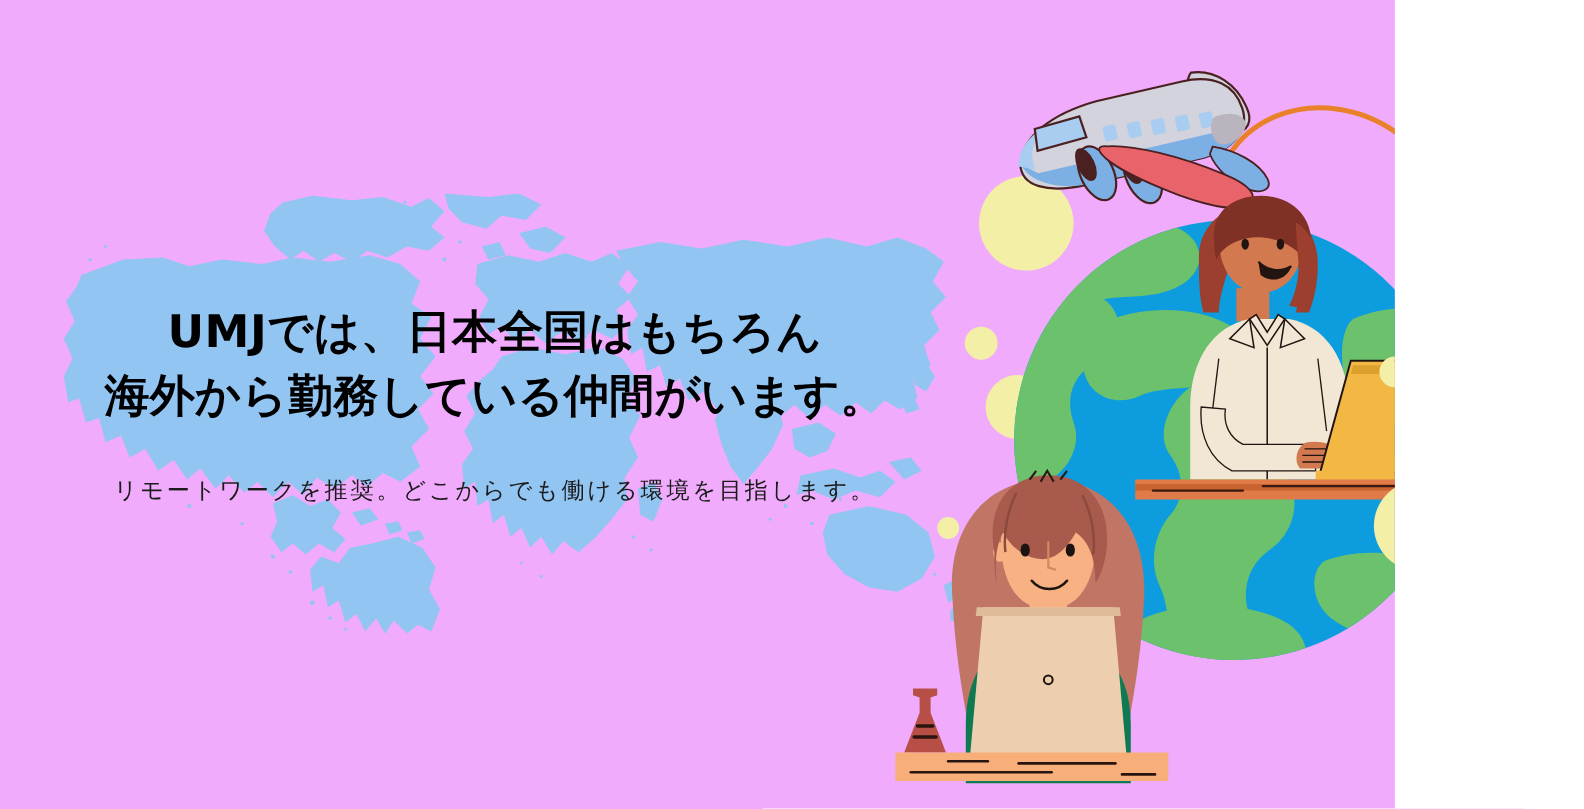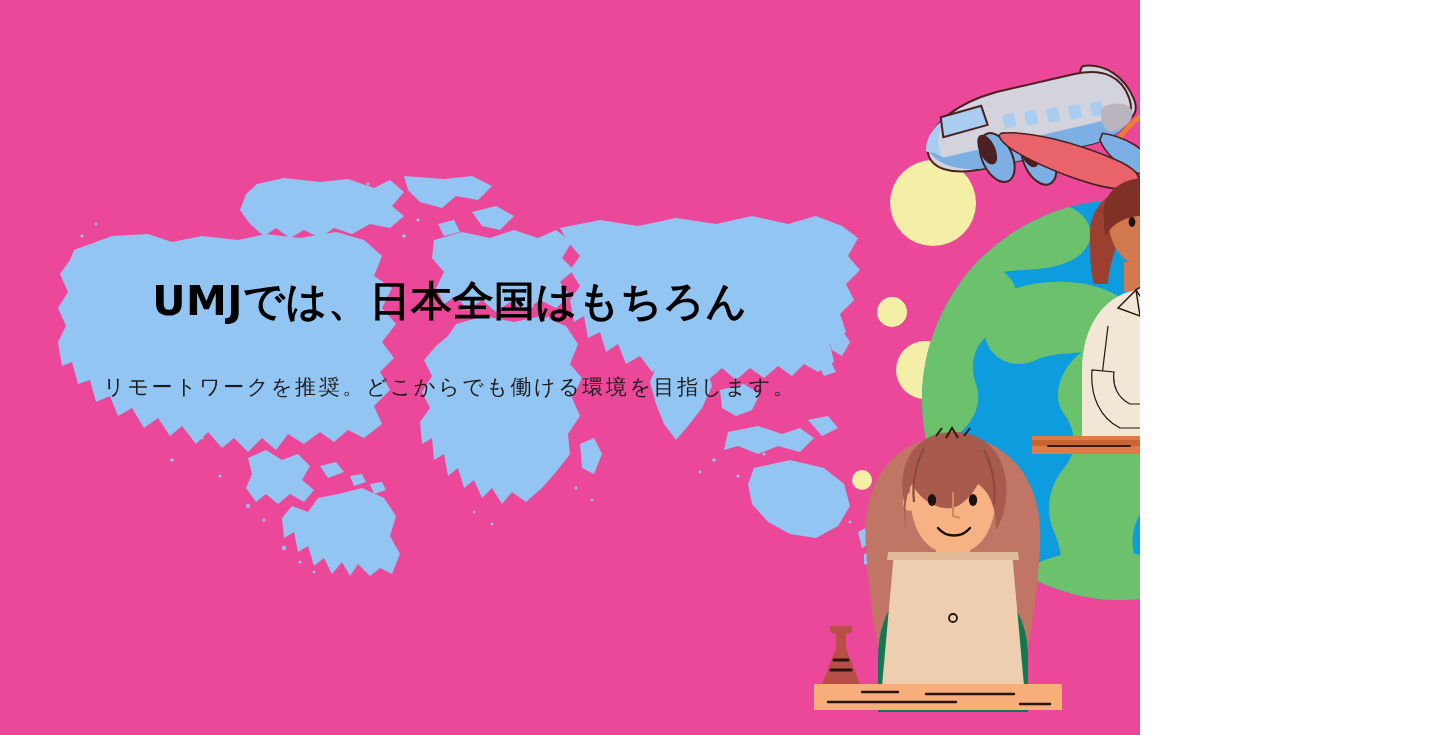--- a/index.html
+++ b/index.html
@@ -6,23 +6,23 @@
   html, body {
     margin: 0;
     padding: 0;
     background: #ffffff;
   }
   body {
     font-family: "Liberation Sans", "DejaVu Sans", sans-serif;
   }
   #stage {
     position: relative;
-    width: 1140px;
+    width: 1268px;
     height: 735px;
-    background: #ec4899;
+    background: #f0abfc;
     overflow: hidden;
   }
 
   
   #world-map {
     position: absolute;
     left: 52px;
     top: 176px;
     width: 820px;
     height: 400px;
@@ -161,20 +161,21 @@
         <circle cx="30" cy="60" r="1.5"></circle>
           <circle cx="44" cy="48" r="1.3"></circle>
         <circle cx="300" cy="18" r="1.6"></circle>
           <circle cx="316" cy="8" r="1.4"></circle>
       </g>
     </svg>
   </div>
 
   <div id="text-block">
     <h1 class="headline line1">UMJでは、日本全国はもちろん</h1>
+    <h1 class="headline line2">海外から勤務している仲間がいます。</h1>
     <p class="subline">リモートワークを推奨。どこからでも働ける環境を目指します。</p>
   </div>
 
   <div id="illustration">
     <svg viewBox="0 0 640 680" width="640" height="680" aria-hidden="true">
 
       <g fill="#f4efa6">
         <circle cx="133" cy="163" r="43"></circle>
         <circle cx="92" cy="272" r="15"></circle>
         <circle cx="125" cy="330" r="29"></circle>

